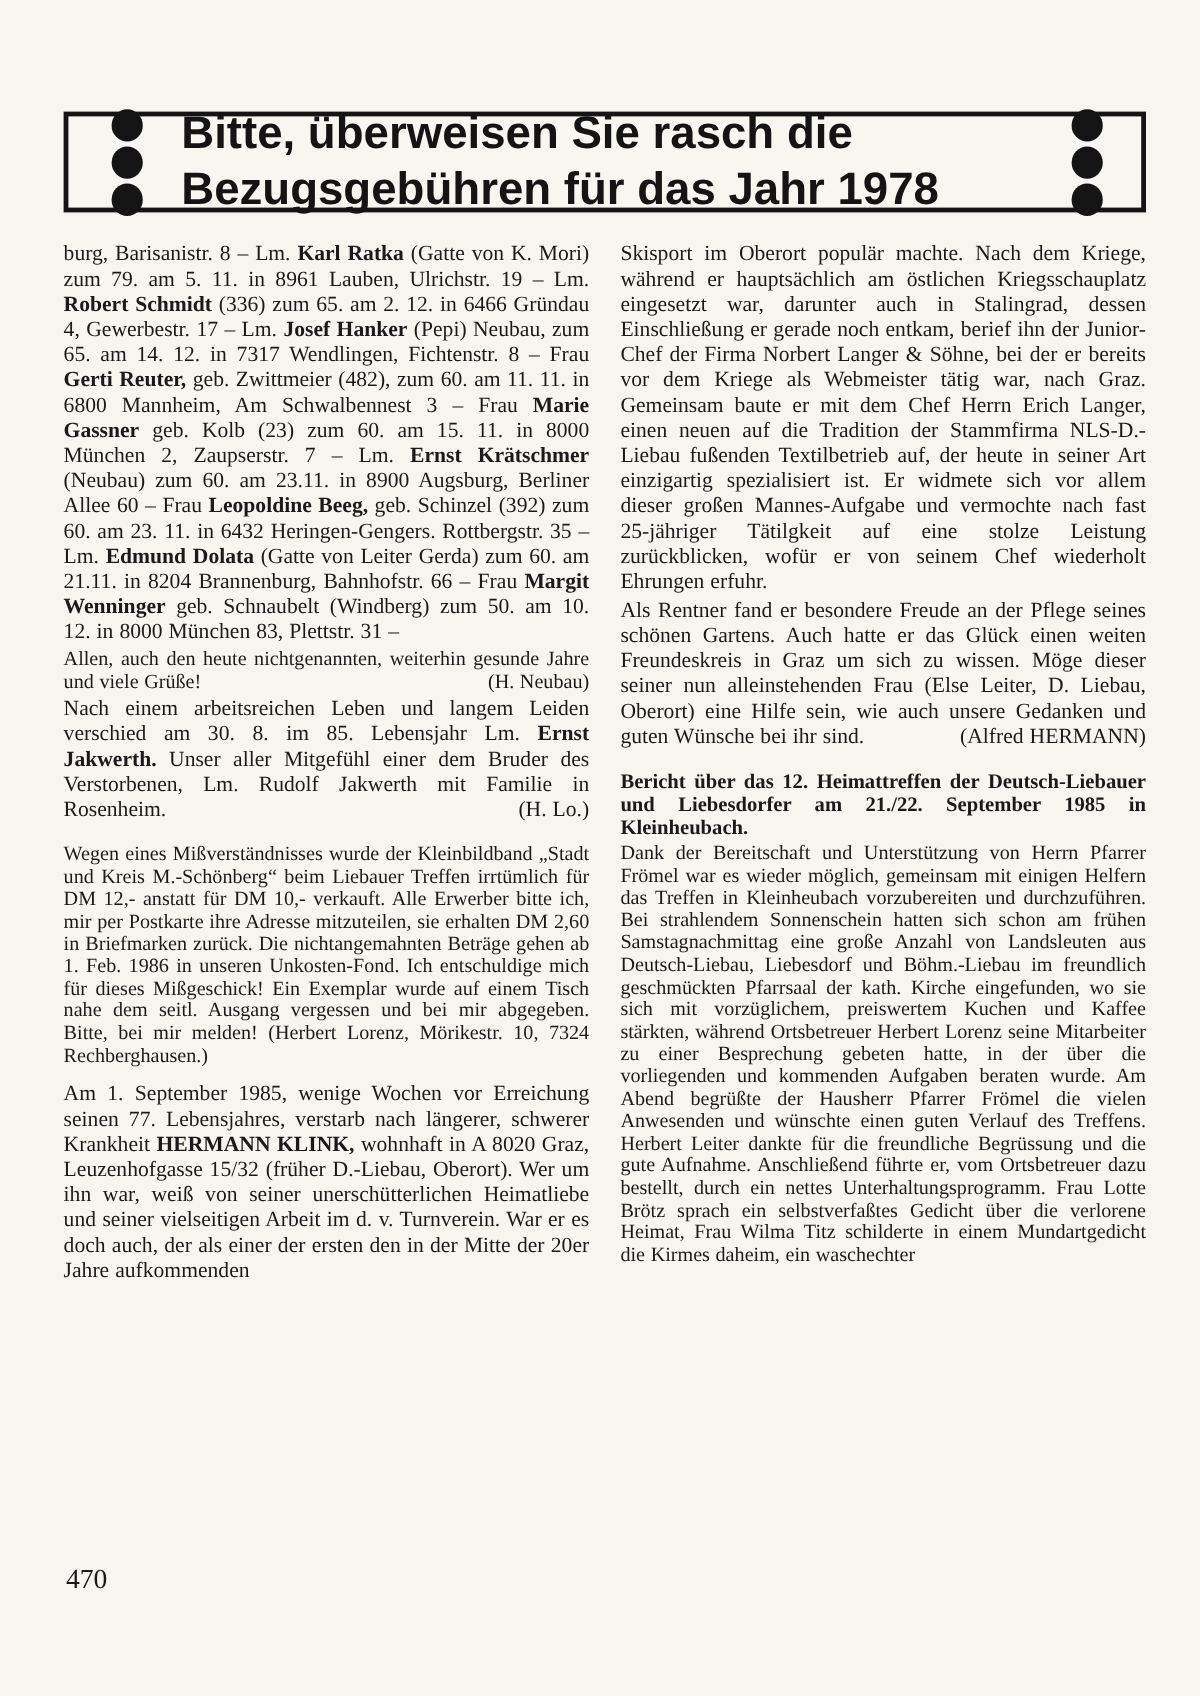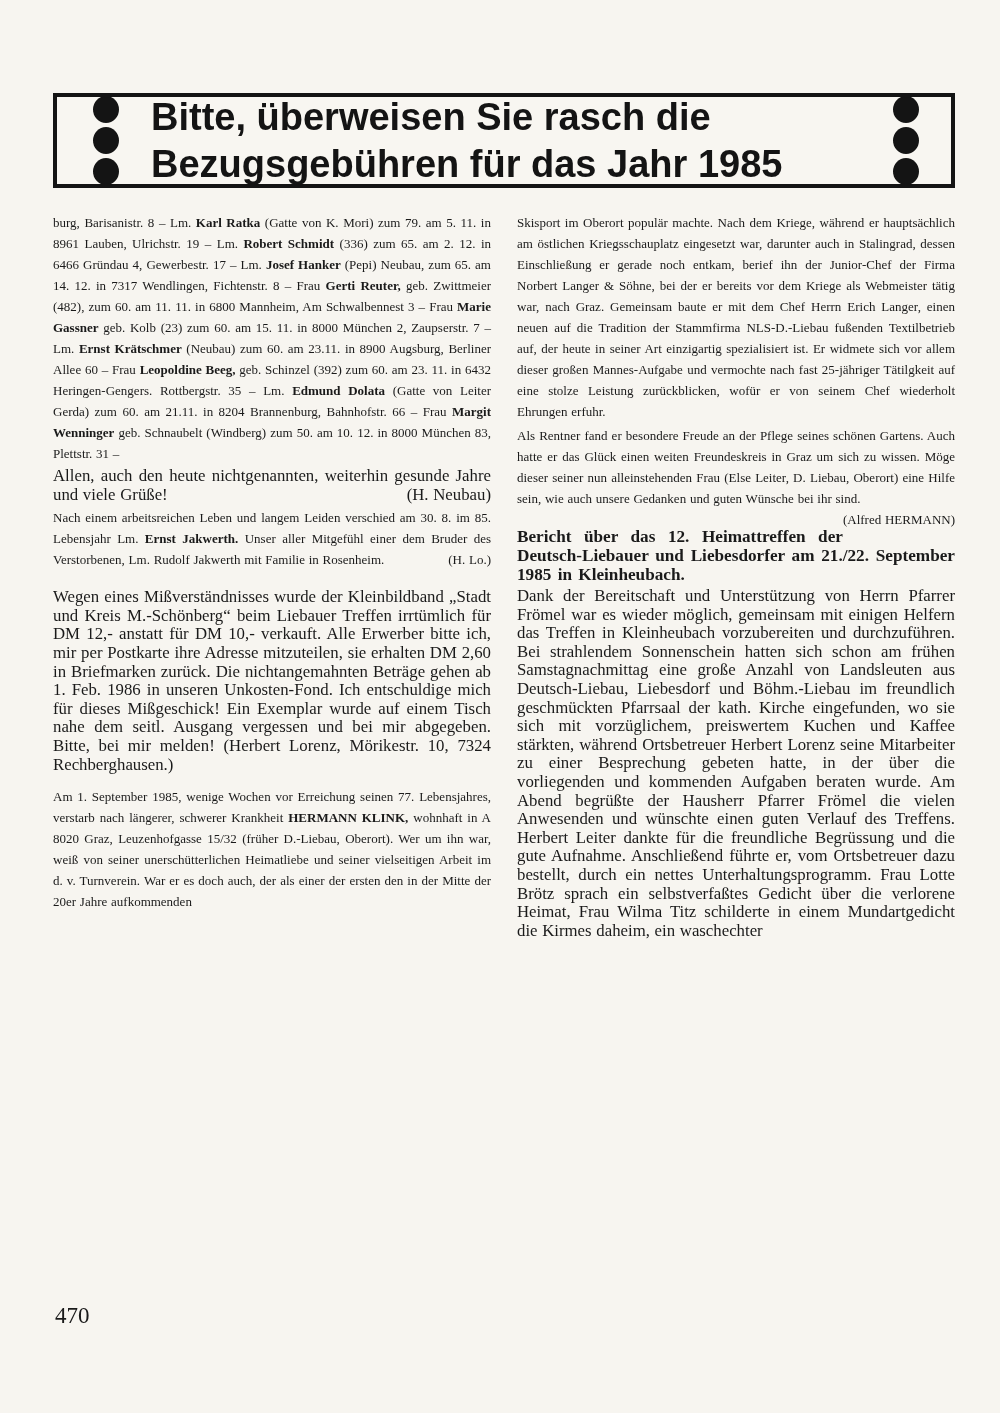--- a/index.html
+++ b/index.html
@@ -12,21 +12,21 @@
     overflow: hidden;
   }
   .page {
     position: absolute; inset: 0;
     padding: 93px 45px 0 53px;
     box-sizing: border-box;
   }
   
   .banner {
     border: 4px solid #141414;
-    height: 95px;
+    height: 84px;
     box-sizing: border-box;
     display: flex;
     align-items: center;
     background: #f8f6f1;
   }
   .dots {
     display: flex; flex-direction: column; gap: 4px;
     flex: 0 0 auto;
   }
   .dots.left  { margin-left: 36px; }
@@ -49,21 +49,21 @@
   
   .columns {
     display: flex;
     gap: 26px;
     margin-top: 24px;
   }
   .col { width: 438px; }
   .para {
     margin: 0 0 3px 0;
     text-align: justify;
-    font-size: 13px;
+    font-size: 18px;
     line-height: 21px;
     word-spacing: 0.5px;
   }
   .para.small {
     font-size: 16.8px;
     line-height: 18.6px;
   }
   .para.heading-small {
     font-size: 17.2px;
     line-height: 19px;
@@ -90,21 +90,21 @@
 <div class="page">
 
   <div class="banner">
     <div class="dots left">
       <span class="dot"></span>
       <span class="dot"></span>
       <span class="dot"></span>
     </div>
     <div class="banner-text">
       <div>Bitte, überweisen Sie rasch die</div>
-      <div>Bezugsgebühren für das Jahr 1985</div>
+      <div>Bezugsgebühren für das Jahr 1978</div>
     </div>
     <div class="dots right">
       <span class="dot"></span>
       <span class="dot"></span>
       <span class="dot"></span>
     </div>
   </div>
 
   <div class="columns">
     <div class="col" id="col-left">

